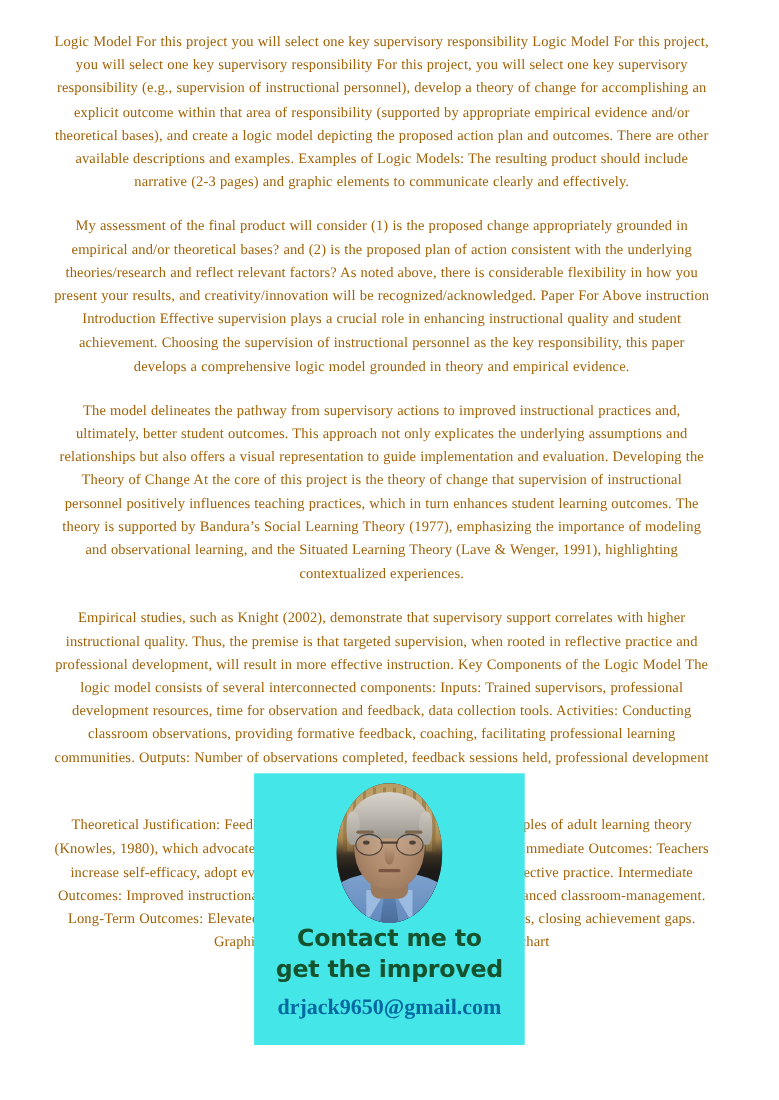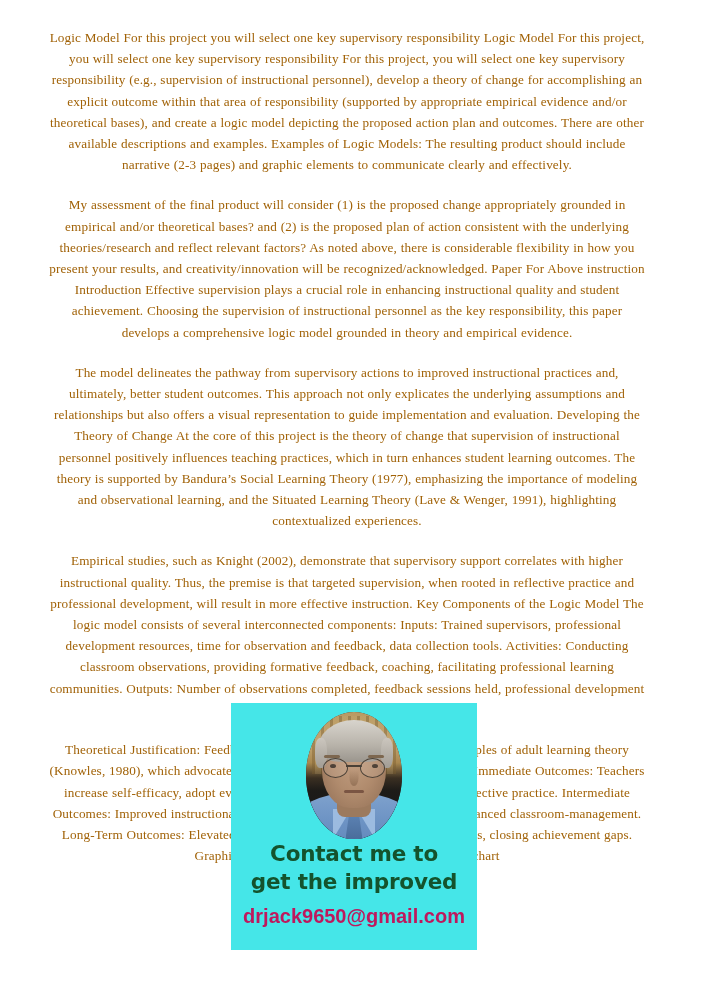--- a/index.html
+++ b/index.html
@@ -243,25 +243,25 @@
   .contact-line {
     font-family: "DejaVu Sans", "Liberation Sans", sans-serif;
     font-weight: 700;
     font-size: 21.5px;
     line-height: 28px;
     color: #14532d;
     letter-spacing: -0.01em;
   }
   .contact-email {
     margin-top: 8px;
-    font-family: Liberation Sans, sans-serif;
+    font-family: Liberation Serif, serif;
     font-weight: 700;
     font-size: 20px;
     line-height: 24px;
-    color: #be185d;
+    color: #0369a1;
     text-align: center;
   }
 </style>
 </head>
 <body>
 
 <div id="page">
 
   <div class="doc-body">
     <p class="para">Logic Model For this project you will select one key supervisory responsibility Logic Model For this project, you will select one key supervisory responsibility For this project, you will select one key supervisory responsibility (e.g., supervision of instructional personnel), develop a theory of change for accomplishing an explicit outcome within that area of responsibility (supported by appropriate empirical evidence and/or theoretical bases), and create a logic model depicting the proposed action plan and outcomes. There are other available descriptions and examples. Examples of Logic Models: The resulting product should include narrative (2-3 pages) and graphic elements to communicate clearly and effectively.</p>

